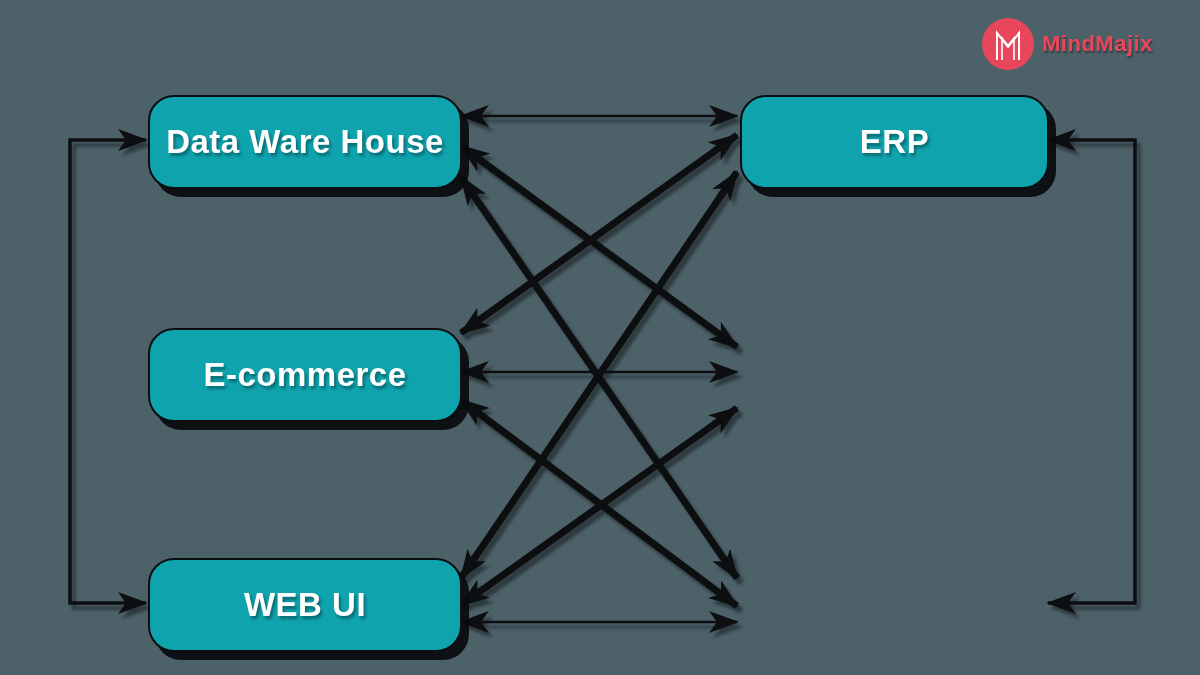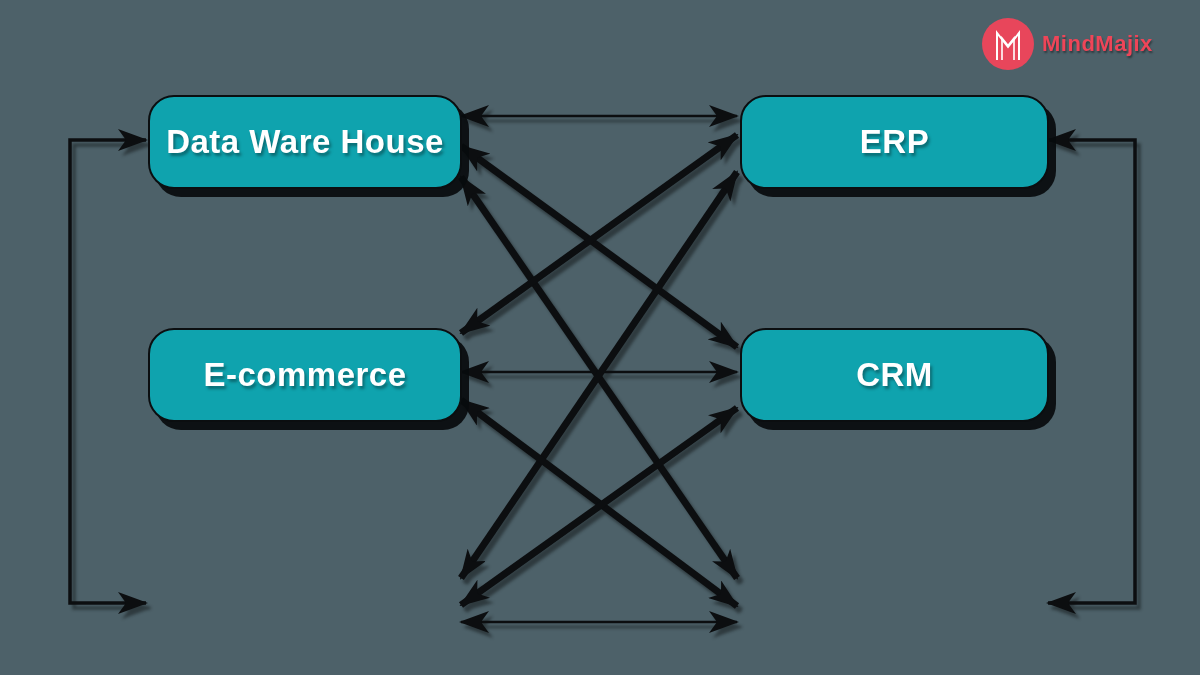--- a/index.html
+++ b/index.html
@@ -73,22 +73,22 @@
 
   <div class="node col-right row0">
     <span>ERP</span>
   </div>
   <div class="node col-left row0">
     <span>Data Ware House</span>
   </div>
   <div class="node col-left row1">
     <span>E-commerce</span>
   </div>
-  <div class="node col-right row1">
-    <span>CRM</span>
+  <div class="node col-left row2">
+    <span>WEB UI</span>
   </div>
 
   <div id="logo">
     <svg width="56" height="56" viewBox="0 0 56 56">
       <circle cx="28" cy="28" r="26" fill="#e8465b"></circle>
       <path d="M17,44 L17,17 L28,31 L39,17 L39,44" stroke="#ffffff" stroke-width="2" fill="none"></path>
       <path d="M22,44 L22,22 L28,29.5 L34,22 L34,44" stroke="#ffffff" stroke-width="1.6" fill="none"></path>
     </svg>
     <span id="logo-text">MindMajix</span>
   </div>

